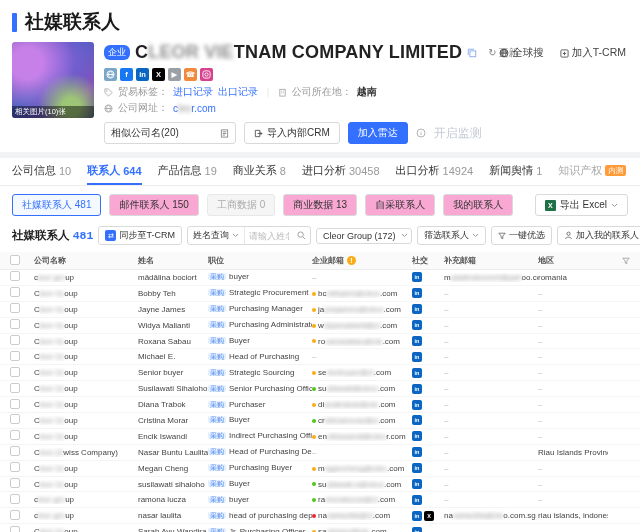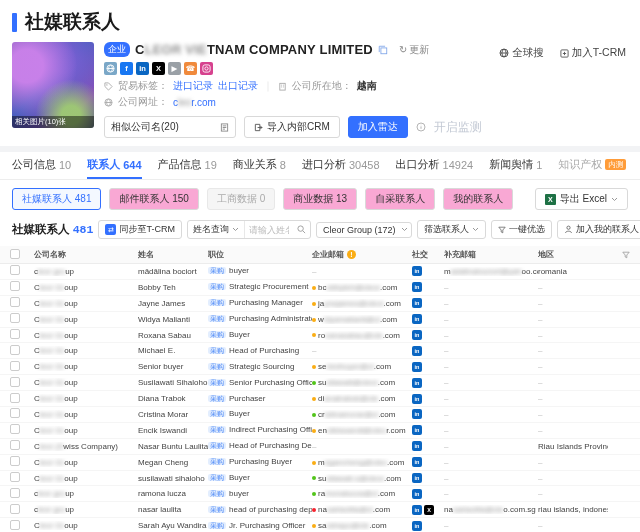--- a/index.html
+++ b/index.html
@@ -11,32 +11,32 @@
   .page { position:relative; width:640px; height:532px; }
 
   
   .page-title-row { display:flex; align-items:center; gap:8px; padding:9px 12px 4px; }
   .title-bar { width:5px; height:19px; background:#3370ff; border-radius:1px; }
   .page-title { font-size:19px; font-weight:700; color:#1a1a1a; }
 
   
   .company { display:flex; padding:3px 12px 0; }
   .thumb {
-    width:82px; height:86px; border-radius:3px; position:relative; overflow:hidden; flex:none;
+    width:82px; height:76px; border-radius:3px; position:relative; overflow:hidden; flex:none;
     background:
       radial-gradient(circle at 72% 85%, rgba(160,210,110,.9) 0 10%, rgba(160,210,110,0) 38%),
       radial-gradient(circle at 18% 28%, rgba(205,130,235,.95) 0 18%, rgba(205,130,235,0) 55%),
       radial-gradient(circle at 62% 22%, rgba(120,95,210,.9) 0 14%, rgba(120,95,210,0) 50%),
       linear-gradient(135deg,#6a4fa8 0%,#4a5fc0 45%,#8a4fb8 80%,#3d3f7a 100%);
   }
   .thumb-cap { position:absolute; left:0; right:0; bottom:0; background:rgba(0,0,0,.45); color:#fff; font-size:7.5px; padding:1px 3px; }
   .cinfo { flex:1; padding-left:10px; }
   .crow1 { display:flex; align-items:center; gap:5px; }
   .badge-ent { background:#3370ff; color:#fff; font-size:9px; padding:1px 4px; border-radius:6px; flex:none; }
-  .cname { font-size:13px; font-weight:700; color:#222; letter-spacing:.2px; }
+  .cname { font-size:18px; font-weight:700; color:#222; letter-spacing:.2px; }
   .ic { display:inline-flex; align-items:center; }
   .update-link { display:inline-flex; align-items:center; gap:2px; color:#888; font-size:10px; margin-left:6px; cursor:pointer; }
   .update-glyph { color:#888; font-size:10px; }
   .socials { display:flex; gap:3px; margin:5px 0 4px; }
   .si { width:13px; height:13px; border-radius:2px; color:#fff; display:inline-flex; align-items:center; justify-content:center; font-size:7.5px; font-weight:700; cursor:pointer; }
   .meta-row { display:flex; align-items:center; gap:5px; font-size:10px; color:#999; margin:2px 0; }
   .meta-row .lnk { color:#3370ff; cursor:pointer; }
   .meta-row .vsep { color:#e3e3e3; }
   .meta-row .loc { color:#333; font-weight:700; }
   .controls { display:flex; align-items:center; gap:8px; margin-top:7px; font-size:10px; }

